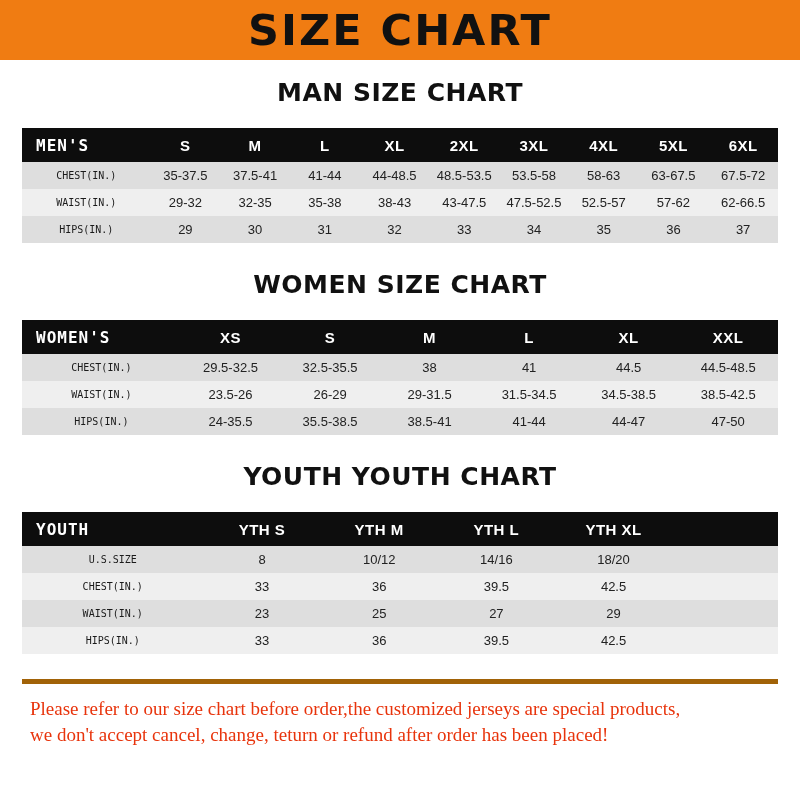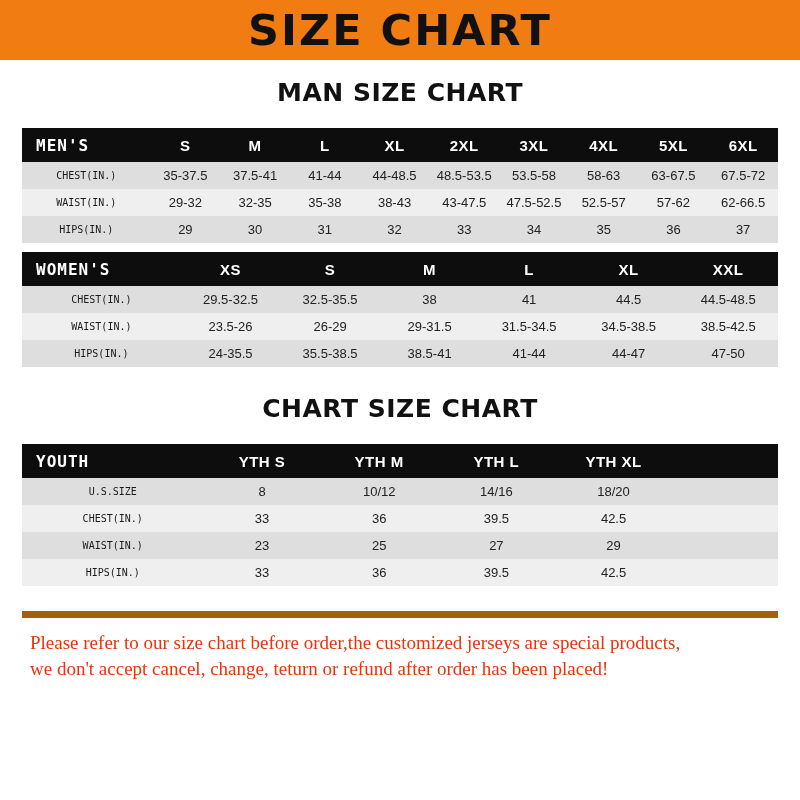--- a/index.html
+++ b/index.html
@@ -93,21 +93,21 @@
   table.size-table tbody td.rowlabel {
     font-family: "DejaVu Sans Mono", monospace;
     font-size: 10px;
     letter-spacing: 0px;
     color: #1a1a1a;
     text-align: center;
   }
 
   
   .footer-note {
-    border-top: 7px solid #a16207;
+    border-top: 5px solid #a16207;
     margin-top: 16px;
     padding: 12px 8px 0 8px;
     color: #e8340c;
     font-family: "Liberation Serif", serif;
     font-size: 19px;
     line-height: 1.35;
     text-align: left;
   }
   .footer-note div { white-space: nowrap; }
 </style>
@@ -171,20 +171,21 @@
           <td>32</td>
           <td>33</td>
           <td>34</td>
           <td>35</td>
           <td>36</td>
           <td>37</td>
         </tr>
       </tbody>
     </table>
 
+    <div class="section-title">WOMEN SIZE CHART</div>
     <table class="size-table">
       <thead>
         <tr>
           <th class="corner" style="width:21%;">WOMEN'S</th>
           <th>XS</th>
           <th>S</th>
           <th>M</th>
           <th>L</th>
           <th>XL</th>
           <th>XXL</th>
@@ -214,21 +215,21 @@
           <td>24-35.5</td>
           <td>35.5-38.5</td>
           <td>38.5-41</td>
           <td>41-44</td>
           <td>44-47</td>
           <td>47-50</td>
         </tr>
       </tbody>
     </table>
 
-    <div class="section-title">CHART SIZE CHART</div>
+    <div class="section-title">YOUTH YOUTH CHART</div>
     <table class="size-table">
       <thead>
         <tr>
           <th class="corner" style="width:24%;">YOUTH</th>
           <th>YTH S</th>
           <th>YTH M</th>
           <th>YTH L</th>
           <th>YTH XL</th>
           <th style="width:14%;"></th>
         </tr>

